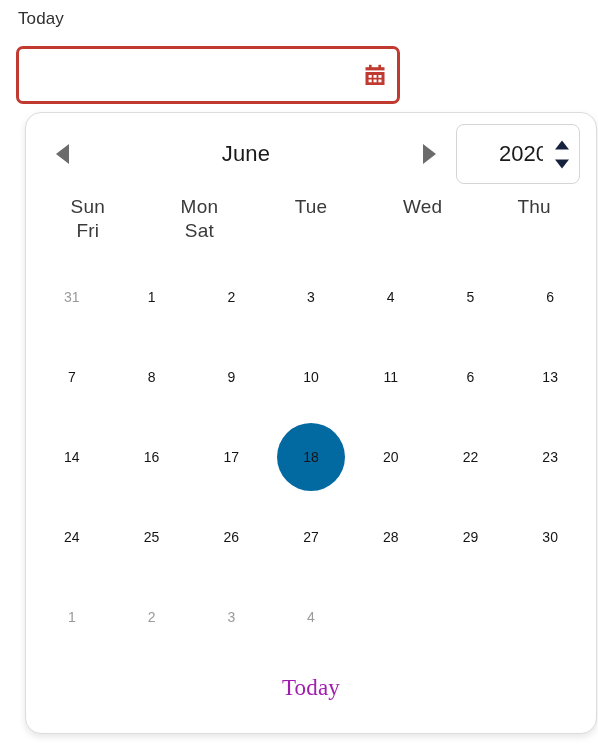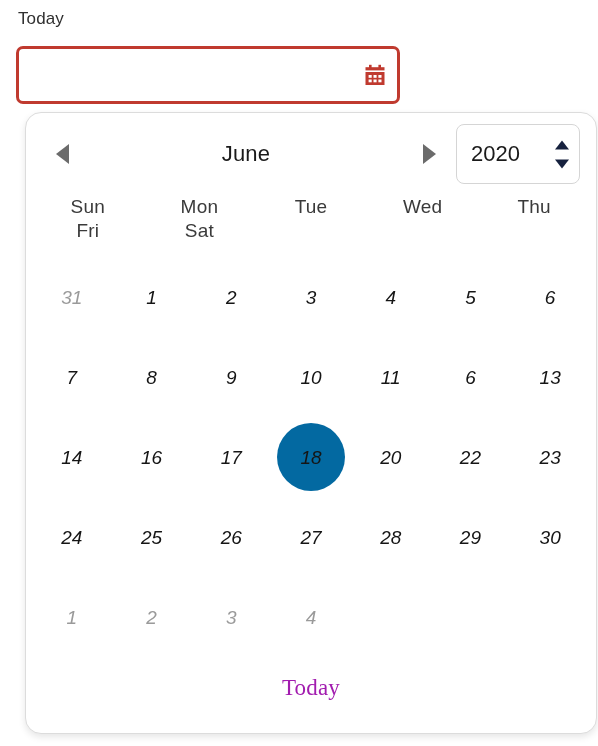--- a/index.html
+++ b/index.html
@@ -121,20 +121,21 @@
     flex: 0 0 auto;
     width: 124px;
     height: 60px;
     box-sizing: border-box;
     border: 1px solid #d5d5d5;
     border-radius: 8px;
     background: #ffffff;
     display: flex;
     align-items: center;
     margin-left: 6px;
+    padding-left: 28px;
   }
   .year-input {
     flex: 1 1 auto;
     border: 0;
     outline: none;
     background: transparent;
     font-family: "Liberation Sans", sans-serif;
     font-size: 22px;
     color: #1a1a1a;
     text-align: left;
@@ -200,24 +201,23 @@
     cursor: pointer;
     font-family: "Liberation Sans", sans-serif;
   }
   .day-pill {
     width: 68px;
     height: 68px;
     border-radius: 50%;
     display: flex;
     align-items: center;
     justify-content: center;
-    font-size: 19px;
+    font-size: 14px;
     color: #151515;
     line-height: 1;
-    font-style: italic;
   }
   .day-cell.muted .day-pill { color: #9a9a9a; }
   .day-cell.today .day-pill { background: #0369a1; }
 
   
   .cal-footer {
     display: flex;
     align-items: center;
     justify-content: center;
     height: 62px;

